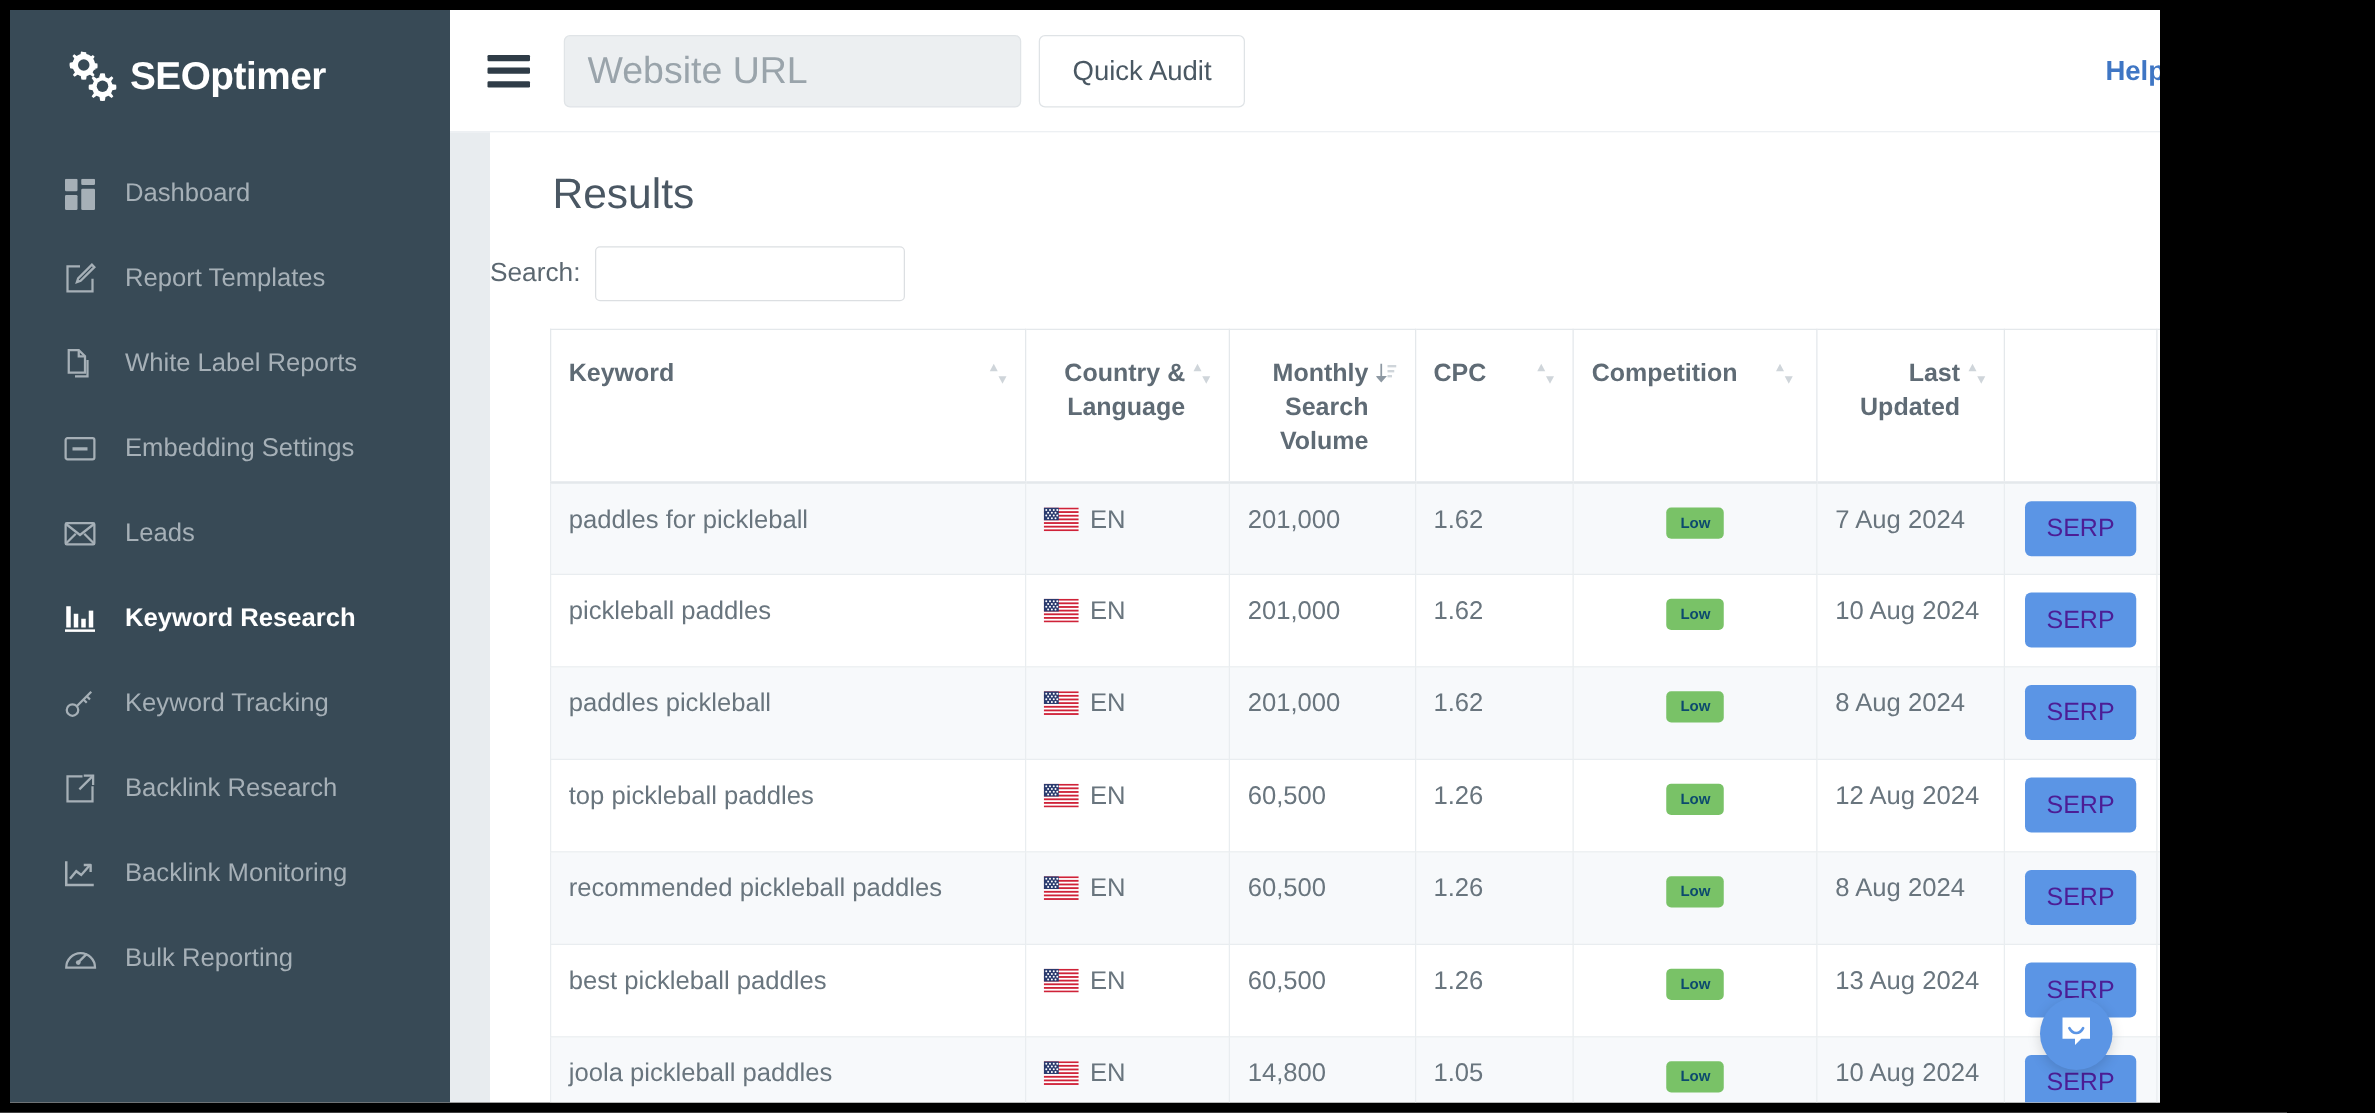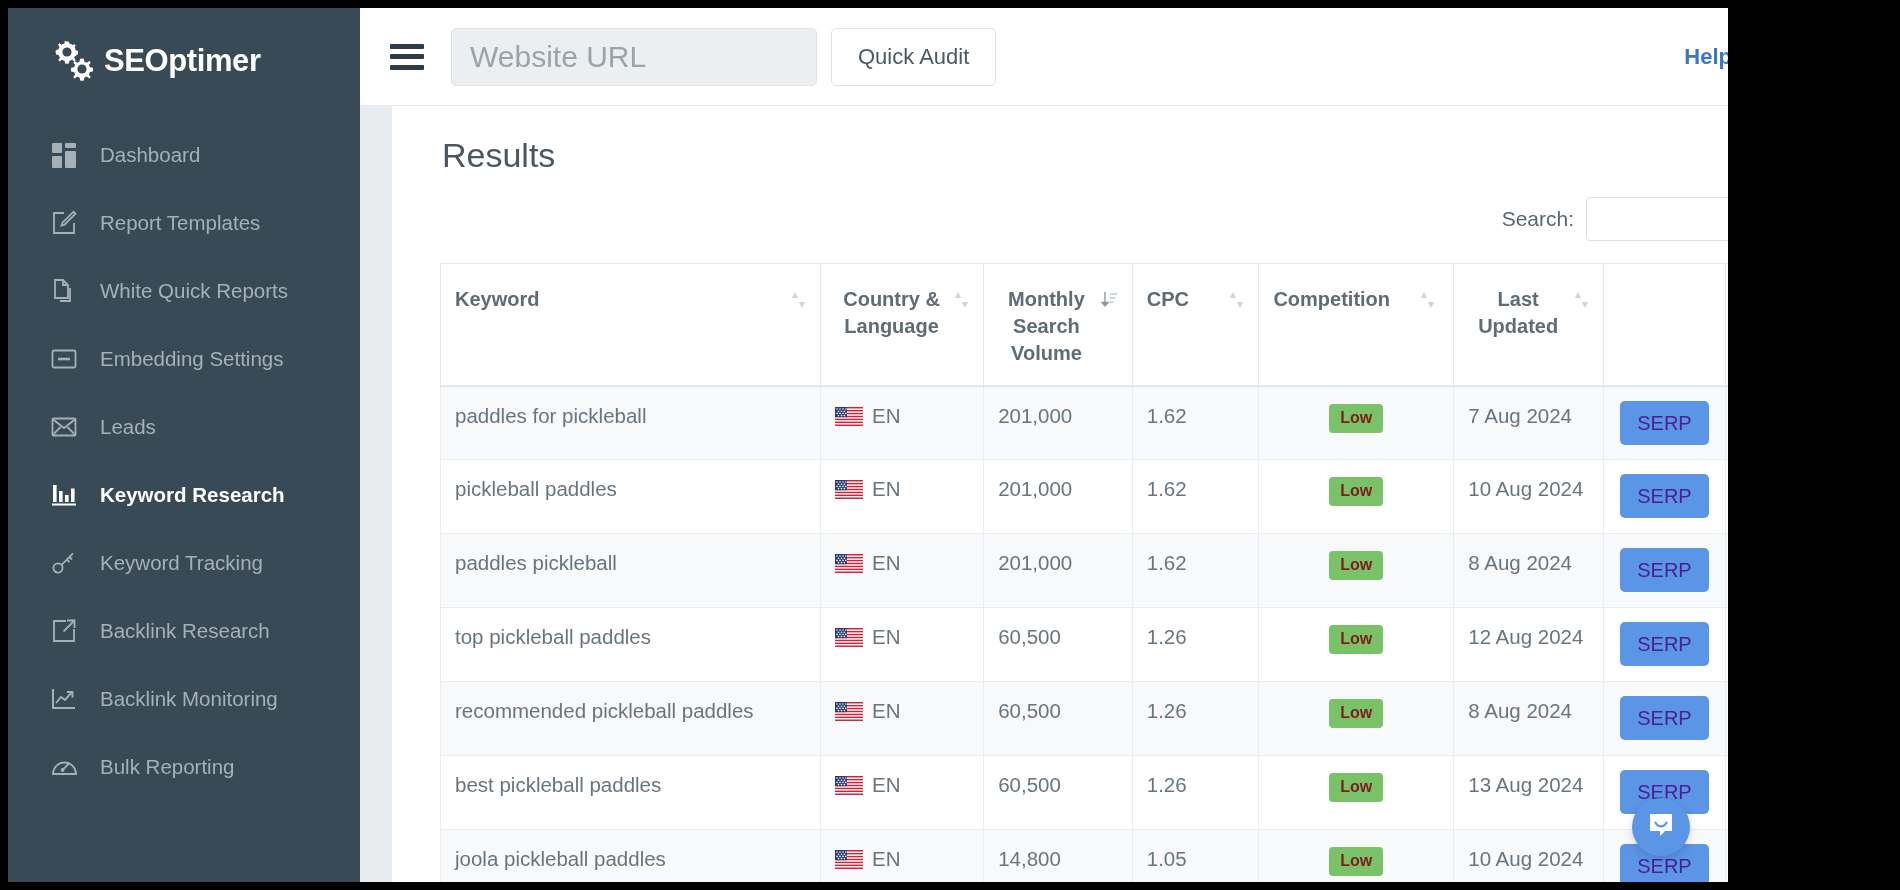--- a/index.html
+++ b/index.html
@@ -140,21 +140,20 @@
   }
   .page-title {
     font-size: 34px;
     color: #4a5763;
     font-weight: normal;
     padding: 30px 0 0 50px;
   }
   .search-row {
     display: flex;
     align-items: center;
-    justify-content: flex-end;
     padding: 22px 58px 0 0;
   }
   .search-label { font-size: 21px; color: #5b6770; margin-right: 12px; }
   .search-input {
     width: 248px; height: 44px;
     border: 1px solid #dcdfe2;
     border-radius: 4px;
     outline: none;
     font-size: 19px;
     padding: 0 10px;
@@ -163,21 +162,21 @@
 
   
   .table-wrap { padding: 22px 48px 0 48px; }
   table { border-collapse: collapse; width: 100%; table-layout: fixed; }
   thead th {
     border: 1px solid #e4e8eb;
     border-bottom: 2px solid #e4e8eb;
     color: #5f6b75;
     font-size: 20px;
     font-weight: bold;
-    text-align: center;
+    text-align: right;
     vertical-align: top;
     padding: 22px 14px 14px 14px;
     height: 122px;
     position: relative;
     cursor: pointer;
     line-height: 1.34;
   }
   th .th-inner { display: flex; justify-content: space-between; align-items: flex-start; gap: 6px; }
   th .sort-ico { flex: 0 0 auto; margin-top: 3px; }
   tbody td {
@@ -195,22 +194,22 @@
   .flag {
     display: inline-block;
     width: 28px; height: 19px;
     vertical-align: -3px;
     margin-right: 9px;
     border-radius: 1px;
   }
   .badge-low {
     display: inline-block;
     background: #79c267;
-    color: #7f1d1d;
-    font-size: 16px;
+    color: #0c4a6e;
+    font-size: 12px;
     font-weight: bold;
     border-radius: 4px;
     padding: 6px 11px 7px 11px;
     line-height: 1;
     text-align: right;
   }
   .serp-btn {
     display: inline-block;
     background: #5b95e5;
     color: #4c1d95;
@@ -305,21 +304,21 @@
       </div>
 
       <div class="nav-item">
         <span class="nav-ico">
           <svg width="26" height="26" viewBox="0 0 26 26" fill="none" stroke="#a6b0b7" stroke-width="1.8">
             <path d="M4 2h8l5 5v13H4z"></path>
             <path d="M12 2v5h5"></path>
             <path d="M9 23h10V10"></path>
           </svg>
         </span>
-        <span>White Quick Reports</span>
+        <span>White Label Reports</span>
       </div>
 
       <div class="nav-item">
         <span class="nav-ico">
           <svg width="26" height="22" viewBox="0 0 26 22" fill="none" stroke="#a6b0b7" stroke-width="1.8">
             <rect x="1.5" y="2.5" width="23" height="17" rx="1.5"></rect>
             <line x1="7" y1="11" x2="19" y2="11" stroke-width="2.6"></line>
           </svg>
         </span>
         <span>Embedding Settings</span>

